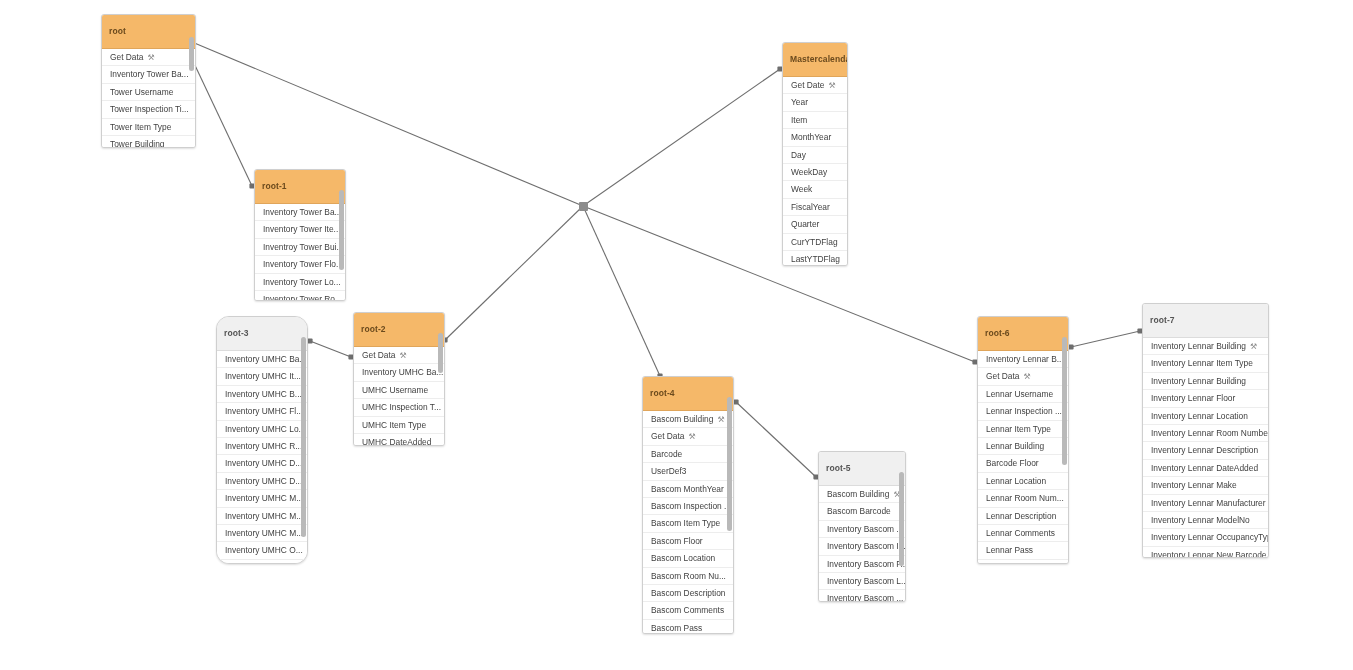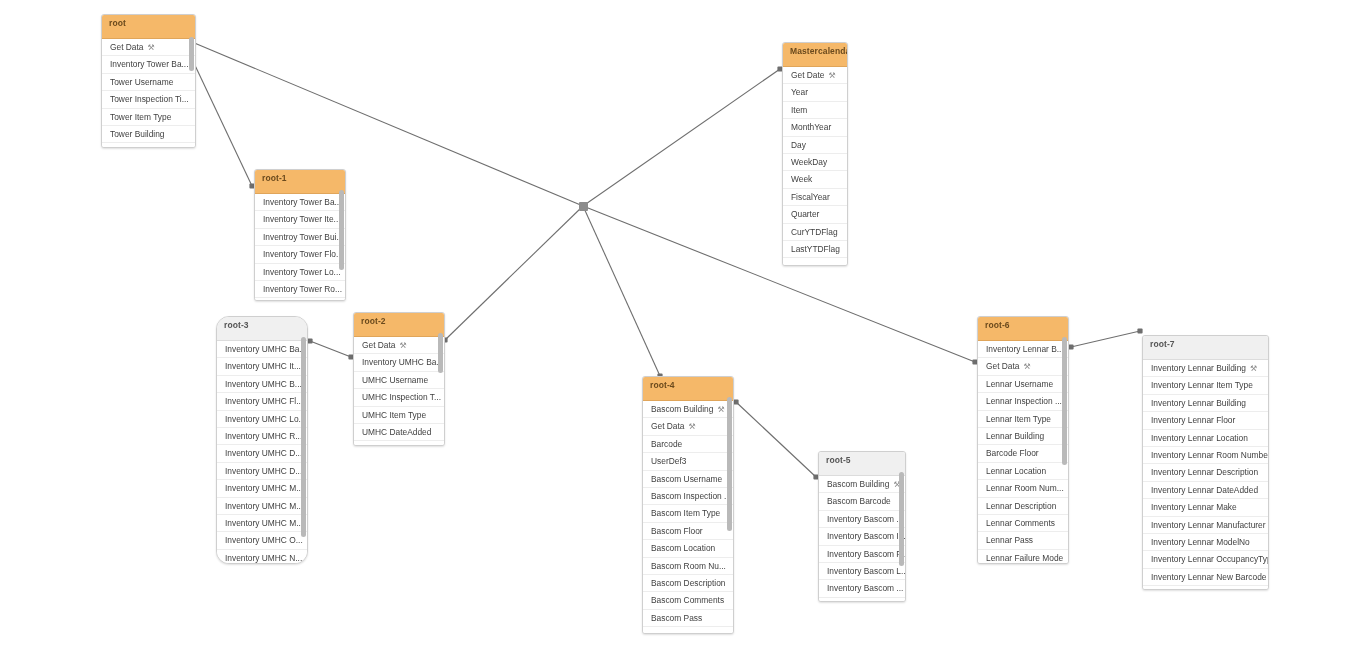--- a/index.html
+++ b/index.html
@@ -36,23 +36,23 @@
     box-sizing: border-box;
     background: #ffffff;
     border: 1px solid #cfcfcf;
     border-radius: 3px;
     box-shadow: 0 1px 2px rgba(0,0,0,0.13);
     overflow: hidden;
   }
 
   .tbl-header {
     box-sizing: border-box;
-    height: 24px;
+    height: 34px;
     line-height: 17px;
-    padding: 0 7px;
+    padding: 8px 7px;
     font-size: 8.5px;
     font-weight: bold;
     letter-spacing: .1px;
     color: #6b4a1d;
     background: #f5b869;
     border-bottom: 1px solid #e0a55a;
     white-space: nowrap;
     overflow: hidden;
   }
   .tbl-header.plain {
@@ -240,21 +240,21 @@
         </div>
         <div class="scroll-track" style="top: 20px; height: 40px;"></div>
       </div>
       <div class="table-box" style="left: 642px; top: 376px; width: 92px; height: 258px;">
         <div class="tbl-header">root-4</div>
         <div class="tbl-body">
           <div class="field-row"><span>Bascom Building</span><span class="keyicon">⚒</span></div>
           <div class="field-row"><span>Get Data</span><span class="keyicon">⚒</span></div>
           <div class="field-row"><span>Barcode</span></div>
           <div class="field-row"><span>UserDef3</span></div>
-          <div class="field-row"><span>Bascom Username</span></div>
+          <div class="field-row"><span>Bascom MonthYear</span></div>
           <div class="field-row"><span>Bascom Inspection ...</span></div>
           <div class="field-row"><span>Bascom Item Type</span></div>
           <div class="field-row"><span>Bascom Floor</span></div>
           <div class="field-row"><span>Bascom Location</span></div>
           <div class="field-row"><span>Bascom Room Nu...</span></div>
           <div class="field-row"><span>Bascom Description</span></div>
           <div class="field-row"><span>Bascom Comments</span></div>
           <div class="field-row"><span>Bascom Pass</span></div>
           <div class="tbl-pad"></div>
         </div>
@@ -287,21 +287,21 @@
           <div class="field-row"><span>Lennar Location</span></div>
           <div class="field-row"><span>Lennar Room Num...</span></div>
           <div class="field-row"><span>Lennar Description</span></div>
           <div class="field-row"><span>Lennar Comments</span></div>
           <div class="field-row"><span>Lennar Pass</span></div>
           <div class="field-row"><span>Lennar Failure Mode</span></div>
           <div class="tbl-pad"></div>
         </div>
         <div class="scroll-track" style="top: 20px; height: 128px;"></div>
       </div>
-      <div class="table-box" style="left: 1142px; top: 303px; width: 127px; height: 255px; margin-top: 32px;">
+      <div class="table-box" style="left: 1142px; top: 303px; width: 127px; height: 255px;">
         <div class="tbl-header plain">root-7</div>
         <div class="tbl-body">
           <div class="field-row"><span>Inventory Lennar Building</span><span class="keyicon">⚒</span></div>
           <div class="field-row"><span>Inventory Lennar Item Type</span></div>
           <div class="field-row"><span>Inventory Lennar Building</span></div>
           <div class="field-row"><span>Inventory Lennar Floor</span></div>
           <div class="field-row"><span>Inventory Lennar Location</span></div>
           <div class="field-row"><span>Inventory Lennar Room Number</span></div>
           <div class="field-row"><span>Inventory Lennar Description</span></div>
           <div class="field-row"><span>Inventory Lennar DateAdded</span></div>

